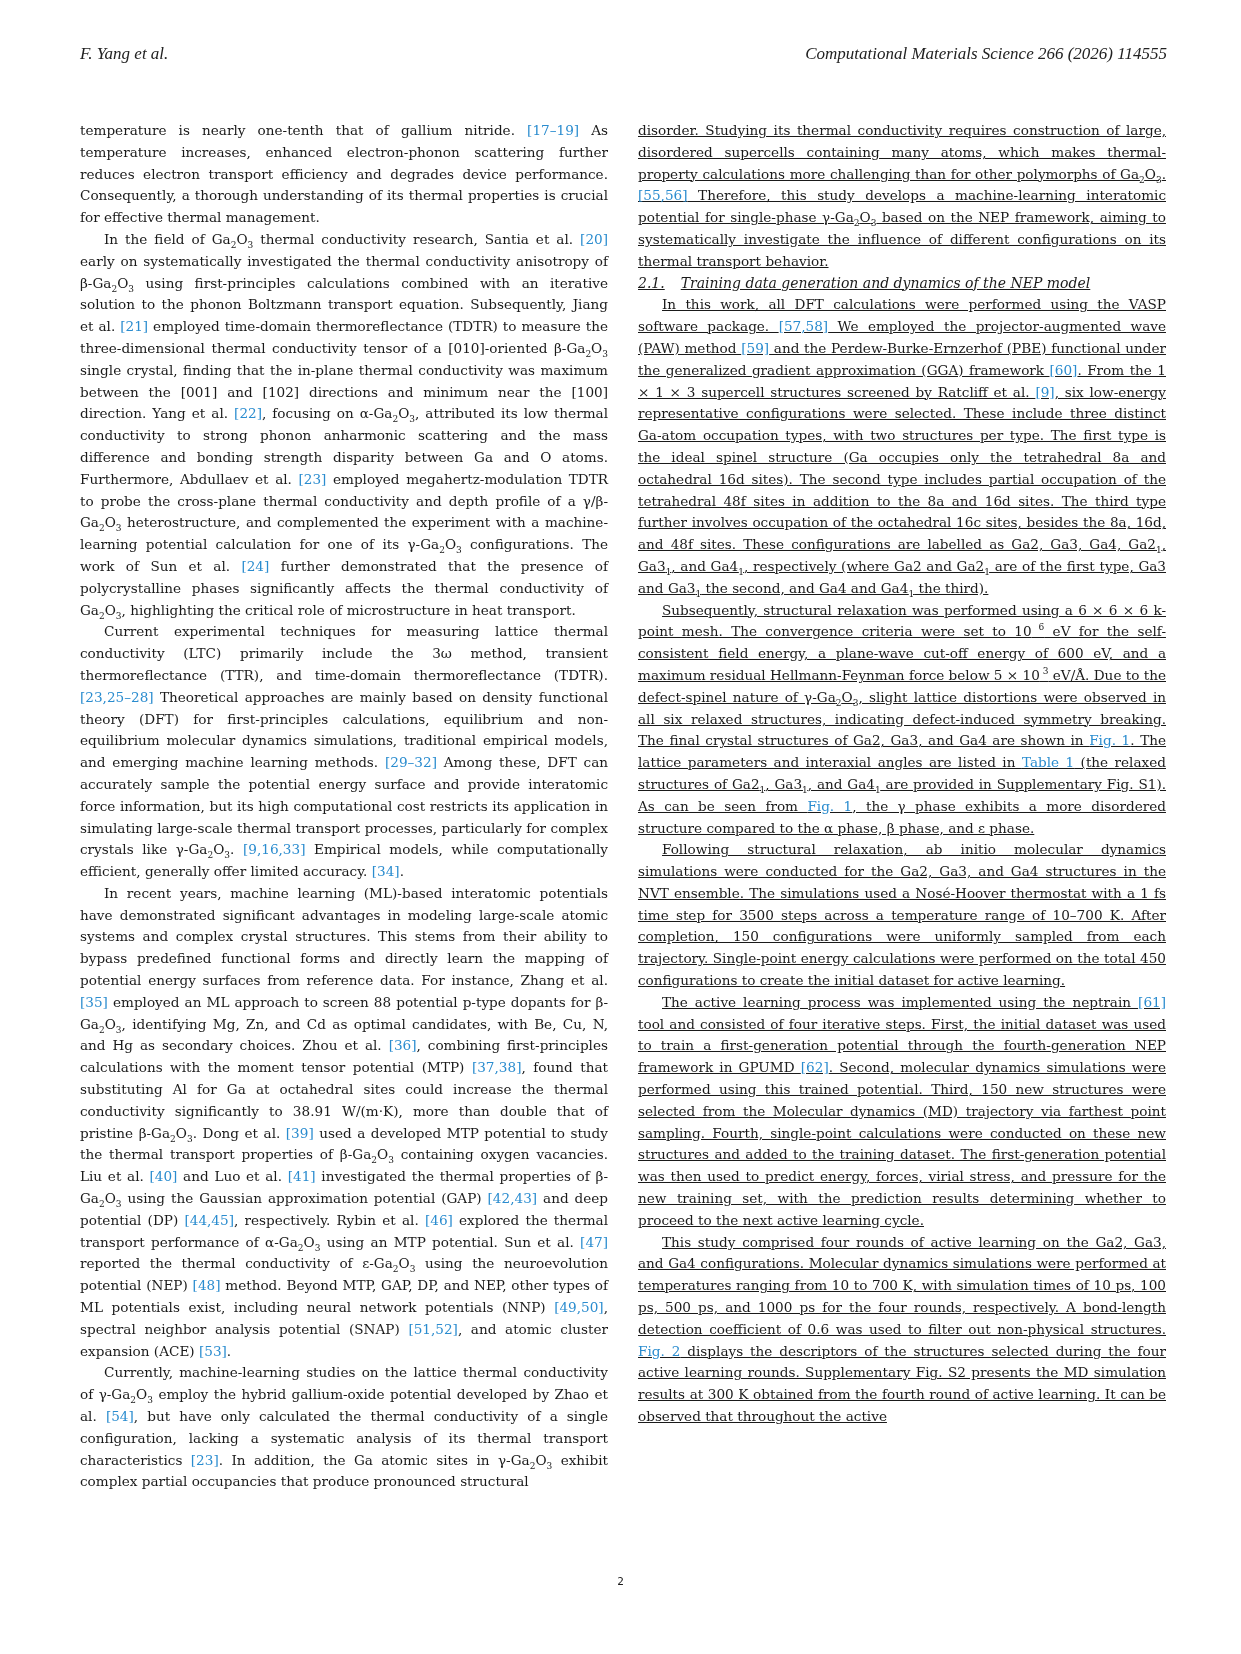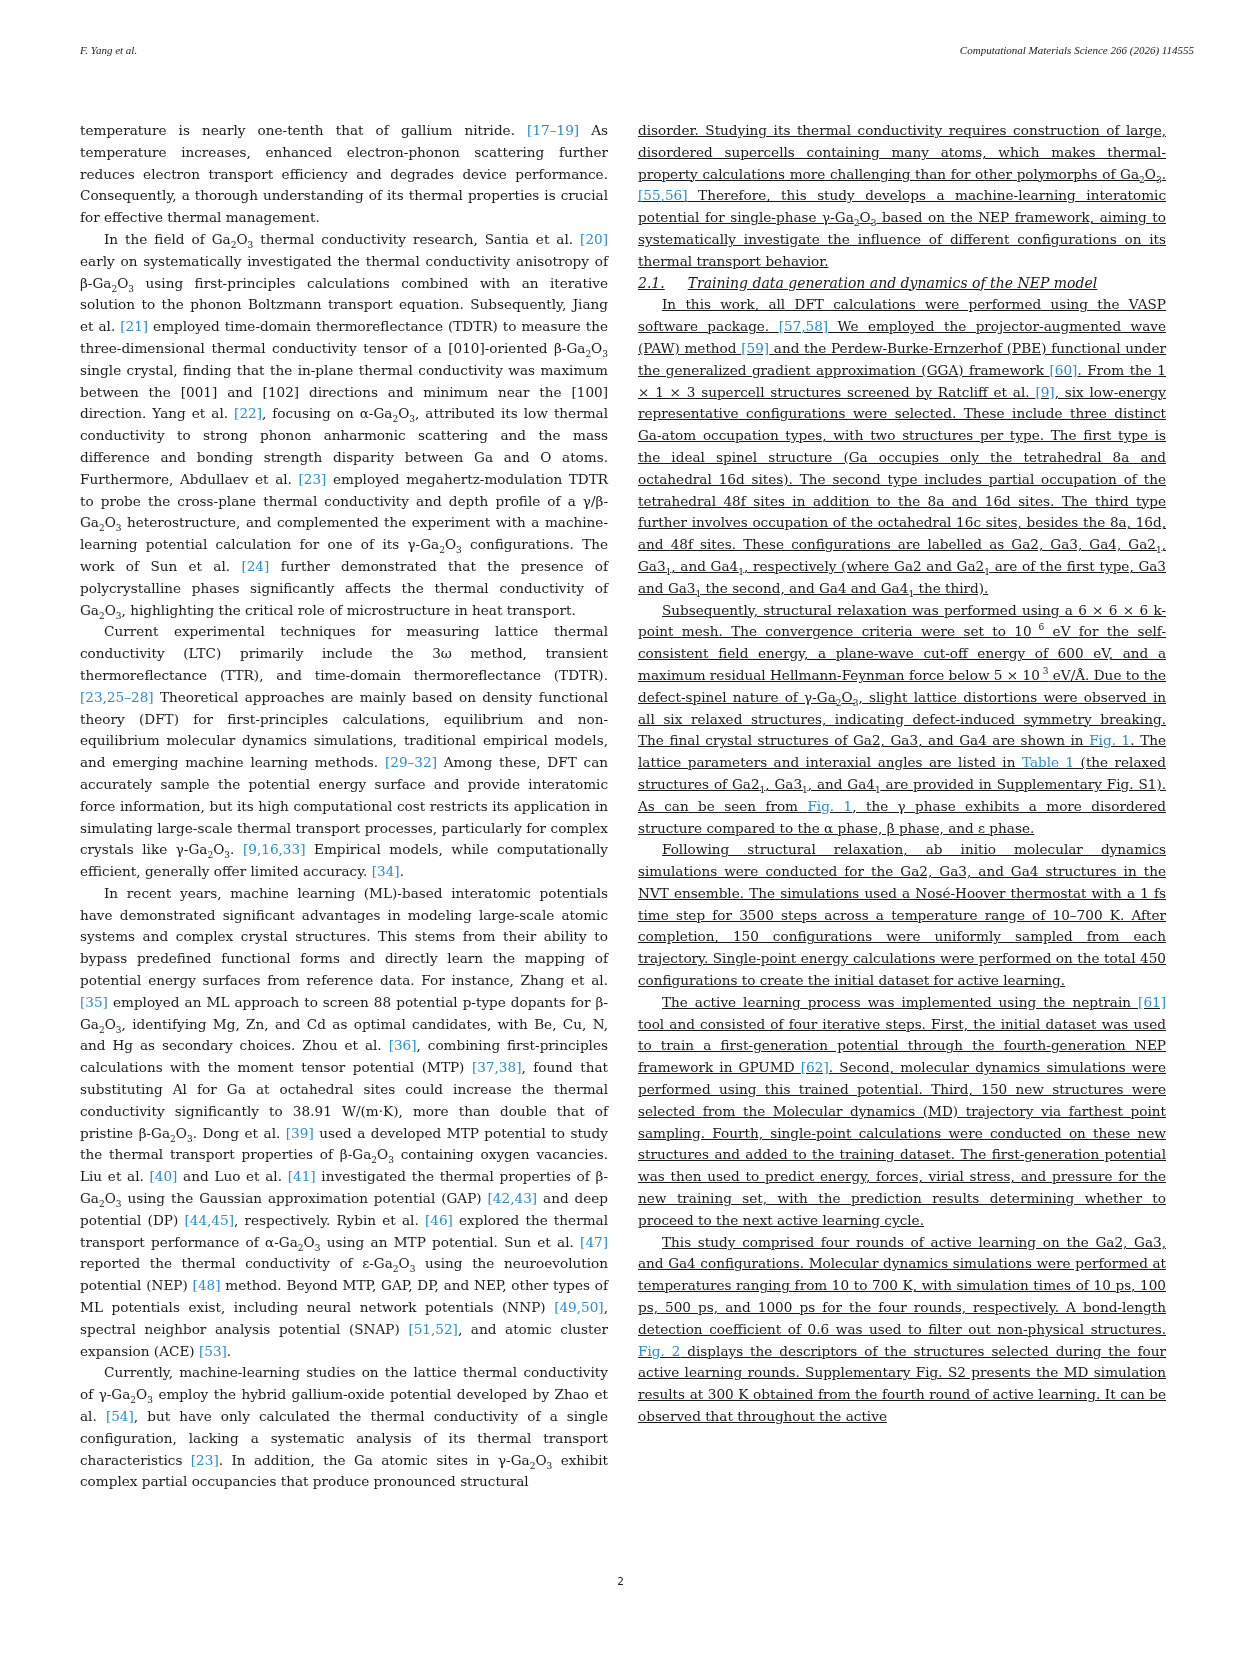--- a/index.html
+++ b/index.html
@@ -1,33 +1,33 @@
 <!DOCTYPE html>
 <html><head>
 <meta charset="utf-8">
 <style>
   html, body { margin: 0; padding: 0; background: #ffffff; }
   body { width: 1241px; height: 1654px; position: relative; overflow: hidden;
          font-family: "DejaVu Serif", "Liberation Serif", serif; color: #1a1a1a; }
-  .running-head { position: absolute; top: 44px; font-style: italic; font-size: 11px;
+  .running-head { position: absolute; top: 44px; font-style: italic; font-size: 17px;
                   font-family: "Liberation Serif", serif; color: #222; }
   .rh-left { left: 80px; }
-  .rh-right { right: 47px; }
+  .rh-right { right: 74px; }
   .col { position: absolute; top: 120px; width: 500px; font-size: 13.6px; line-height: 21.8px;
          text-align: justify; hyphens: auto; }
   .col-left { left: 80px; width: 528px; }
   .col-right { left: 638px; width: 528px; text-decoration: underline; }
   .col p { margin: 0; text-indent: 24px; }
   .col p.noindent { text-indent: 0; }
   .link { color: #2a8ccf; }
   sub, sup { font-size: 9px; line-height: 0; }
   .sec-head { font-size: 14.5px; margin: 22px 0 18px 0; text-indent: 0 !important; }
   .sec-head .num { margin-right: 8px; }
   .subsec-head { font-style: italic; font-size: 14px; margin: 0 0 22px 0; text-indent: 0 !important; }
-  .subsec-head .num { margin-right: 23px; }
+  .subsec-head .num { margin-right: 16px; }
   .page-number { position: absolute; top: 1575px; left: 0; width: 1241px; text-align: center;
                  font-size: 11px; font-family: "DejaVu Sans Mono", monospace; }
 </style>
 </head>
 <body>
 
 <div class="running-head rh-left">F. Yang et al.</div>
 <div class="running-head rh-right">Computational Materials Science 266 (2026) 114555</div>
 
 <div class="col col-left">

